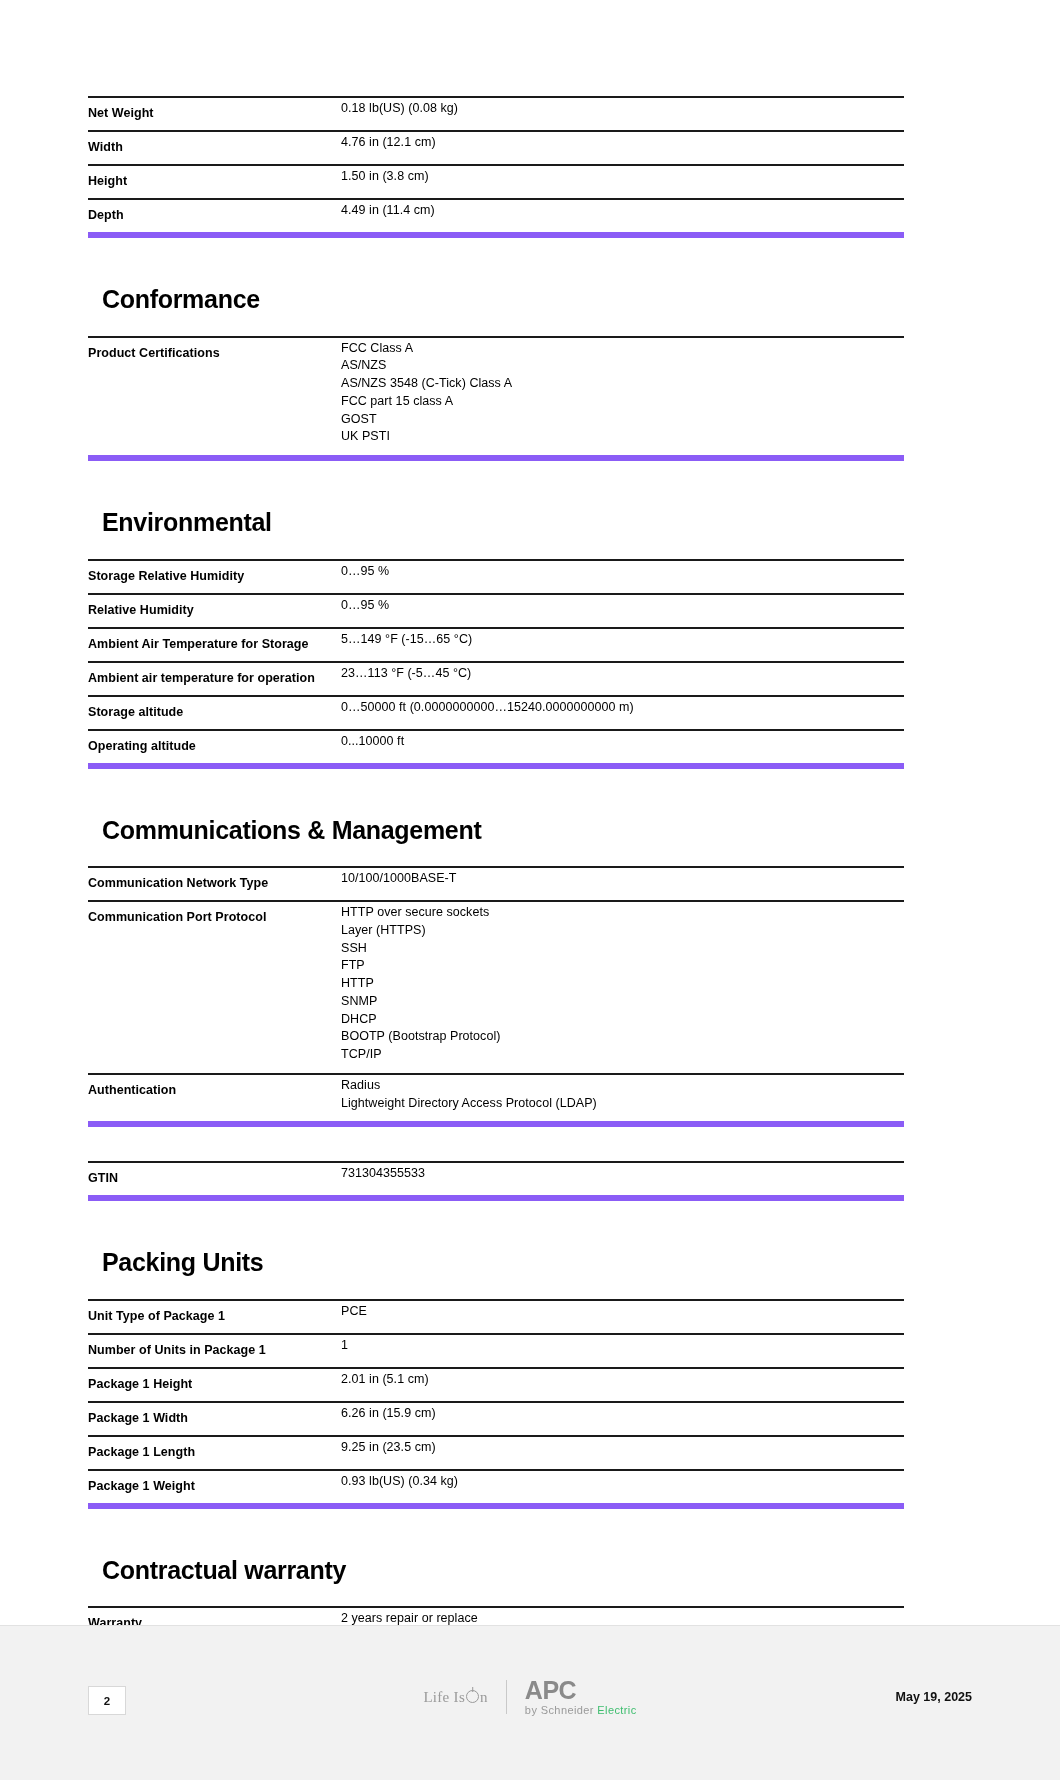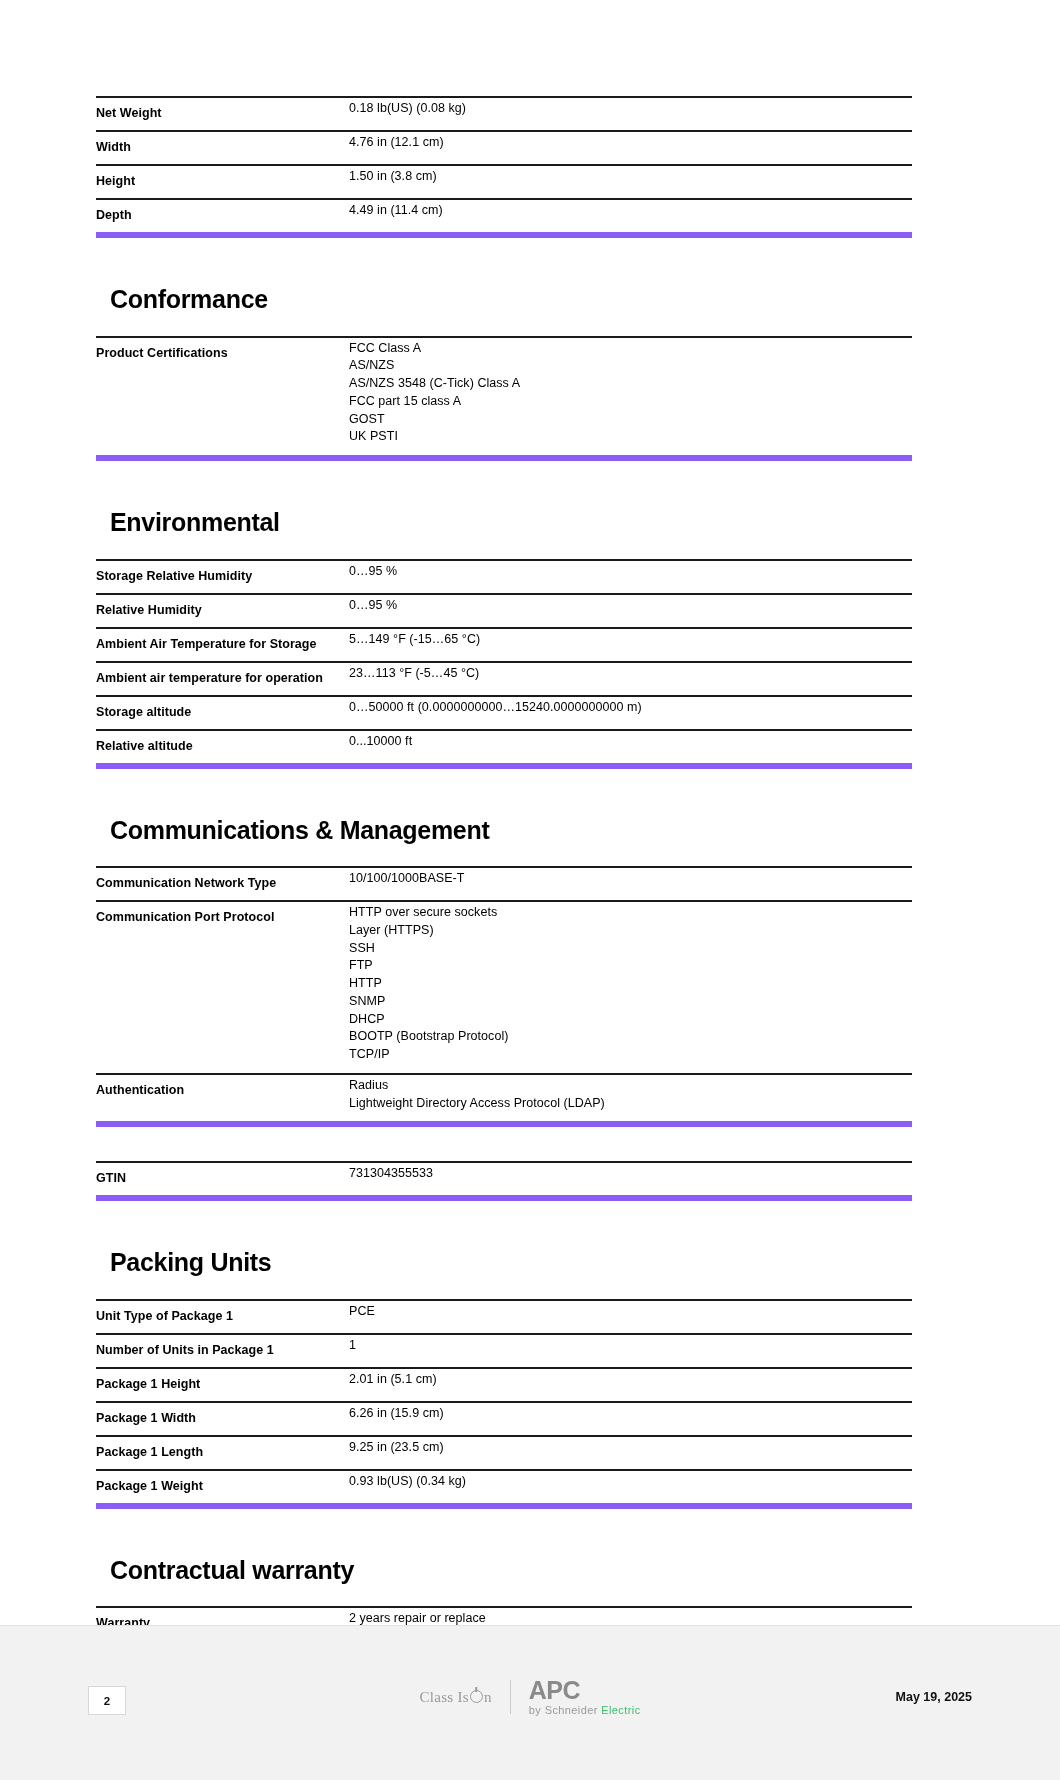--- a/index.html
+++ b/index.html
@@ -19,21 +19,21 @@
   .page {
     position: relative;
     width: 1060px;
     height: 1780px;
     background: #ffffff;
     box-sizing: border-box;
   }
 
   .content {
     position: absolute;
-    left: 96px;
+    left: 88px;
     top: 96px;
     width: 816px;
   }
 
   
   .section-title {
     font-size: 25px;
     font-weight: bold;
     letter-spacing: -0.3px;
     margin: 14px;
@@ -259,21 +259,21 @@
                 <span class="vline">23…113 °F (-5…45 °C)</span>
               </td>
             </tr>
             <tr>
               <td class="label">Storage altitude</td>
               <td class="value">
                 <span class="vline">0…50000 ft (0.0000000000…15240.0000000000 m)</span>
               </td>
             </tr>
             <tr>
-              <td class="label">Relative altitude</td>
+              <td class="label">Operating altitude</td>
               <td class="value">
                 <span class="vline">0...10000 ft</span>
               </td>
             </tr>
           </tbody>
         </table>
         <div class="spacer-before-section"></div>
         <div class="section-title">Communications &amp; Management</div>
         <table class="spec-table">
           <tbody>
@@ -374,21 +374,21 @@
       </div>
   </div>
 
   <div class="footer-band"></div>
 
   <div class="footer-inner">
     <div class="page-num">2</div>
 
     <div class="footer-logos">
       <div class="life-is-on">
-        <span>Class Is</span><span class="on-circle"></span><span>n</span>
+        <span>Life Is</span><span class="on-circle"></span><span>n</span>
       </div>
       <div class="logo-divider"></div>
       <div class="apc-logo">
         <div class="apc-word">APC</div>
         <div class="apc-sub">
           <span>by Schneider</span>
           <span class="se-green">Electric</span>
         </div>
       </div>
     </div>

